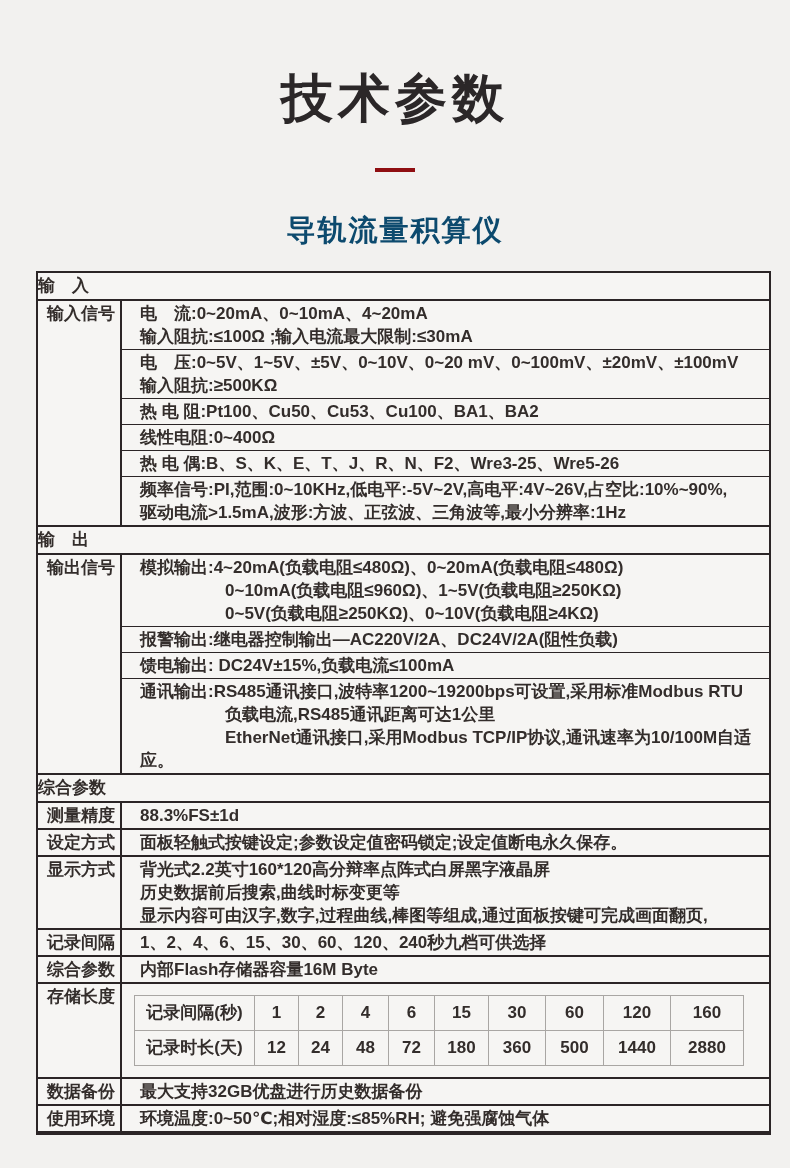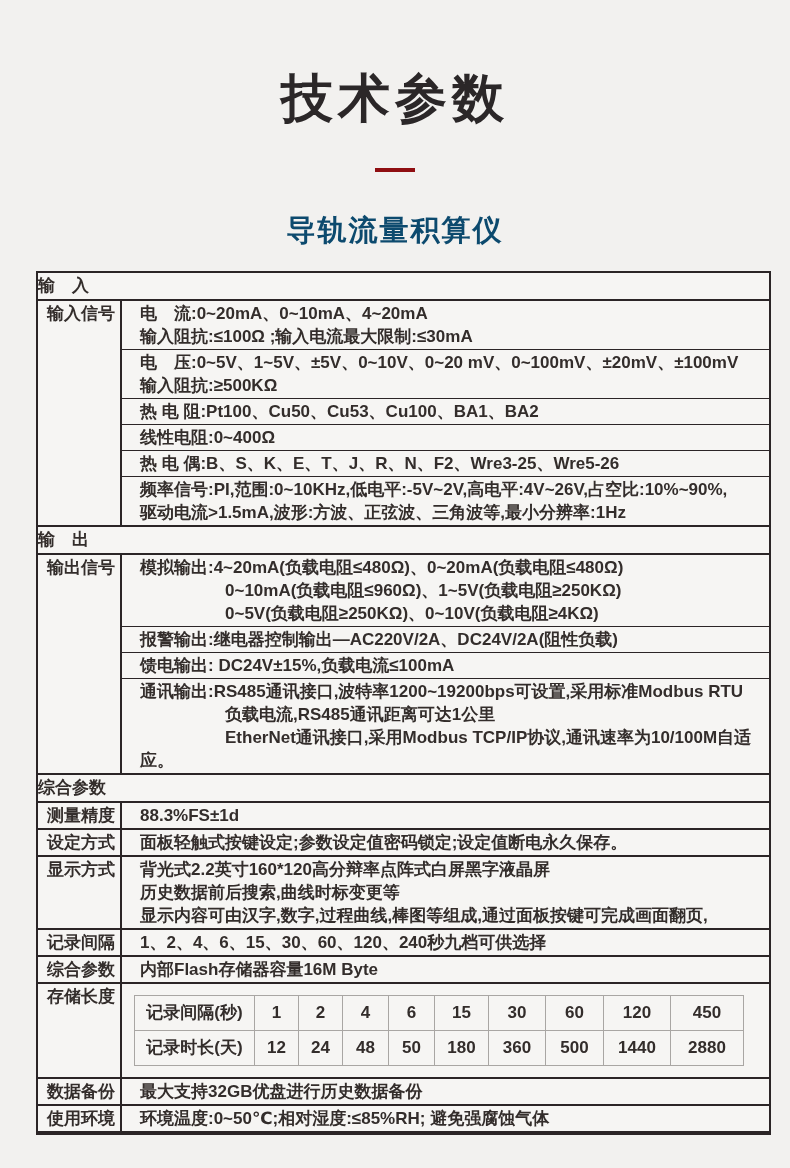--- a/index.html
+++ b/index.html
@@ -171,28 +171,28 @@
             <div class="nrow">
               <div class="ncell nlabel">记录间隔(秒)</div>
               <div class="ncell nval" style="width:44px">1</div>
               <div class="ncell nval" style="width:44px">2</div>
               <div class="ncell nval" style="width:46px">4</div>
               <div class="ncell nval" style="width:46px">6</div>
               <div class="ncell nval" style="width:54px">15</div>
               <div class="ncell nval" style="width:57px">30</div>
               <div class="ncell nval" style="width:58px">60</div>
               <div class="ncell nval" style="width:67px">120</div>
-              <div class="ncell nval" style="width:72px">450</div>
+              <div class="ncell nval" style="width:72px">160</div>
             </div>
             <div class="nrow">
               <div class="ncell nlabel">记录时长(天)</div>
               <div class="ncell nval" style="width:44px">12</div>
               <div class="ncell nval" style="width:44px">24</div>
               <div class="ncell nval" style="width:46px">48</div>
-              <div class="ncell nval" style="width:46px">50</div>
+              <div class="ncell nval" style="width:46px">72</div>
               <div class="ncell nval" style="width:54px">180</div>
               <div class="ncell nval" style="width:57px">360</div>
               <div class="ncell nval" style="width:58px">500</div>
               <div class="ncell nval" style="width:67px">1440</div>
               <div class="ncell nval" style="width:72px">2880</div>
             </div>
           </div></div>
       </div>
       <div class="trow">
         <div class="rlabel">数据备份</div>

